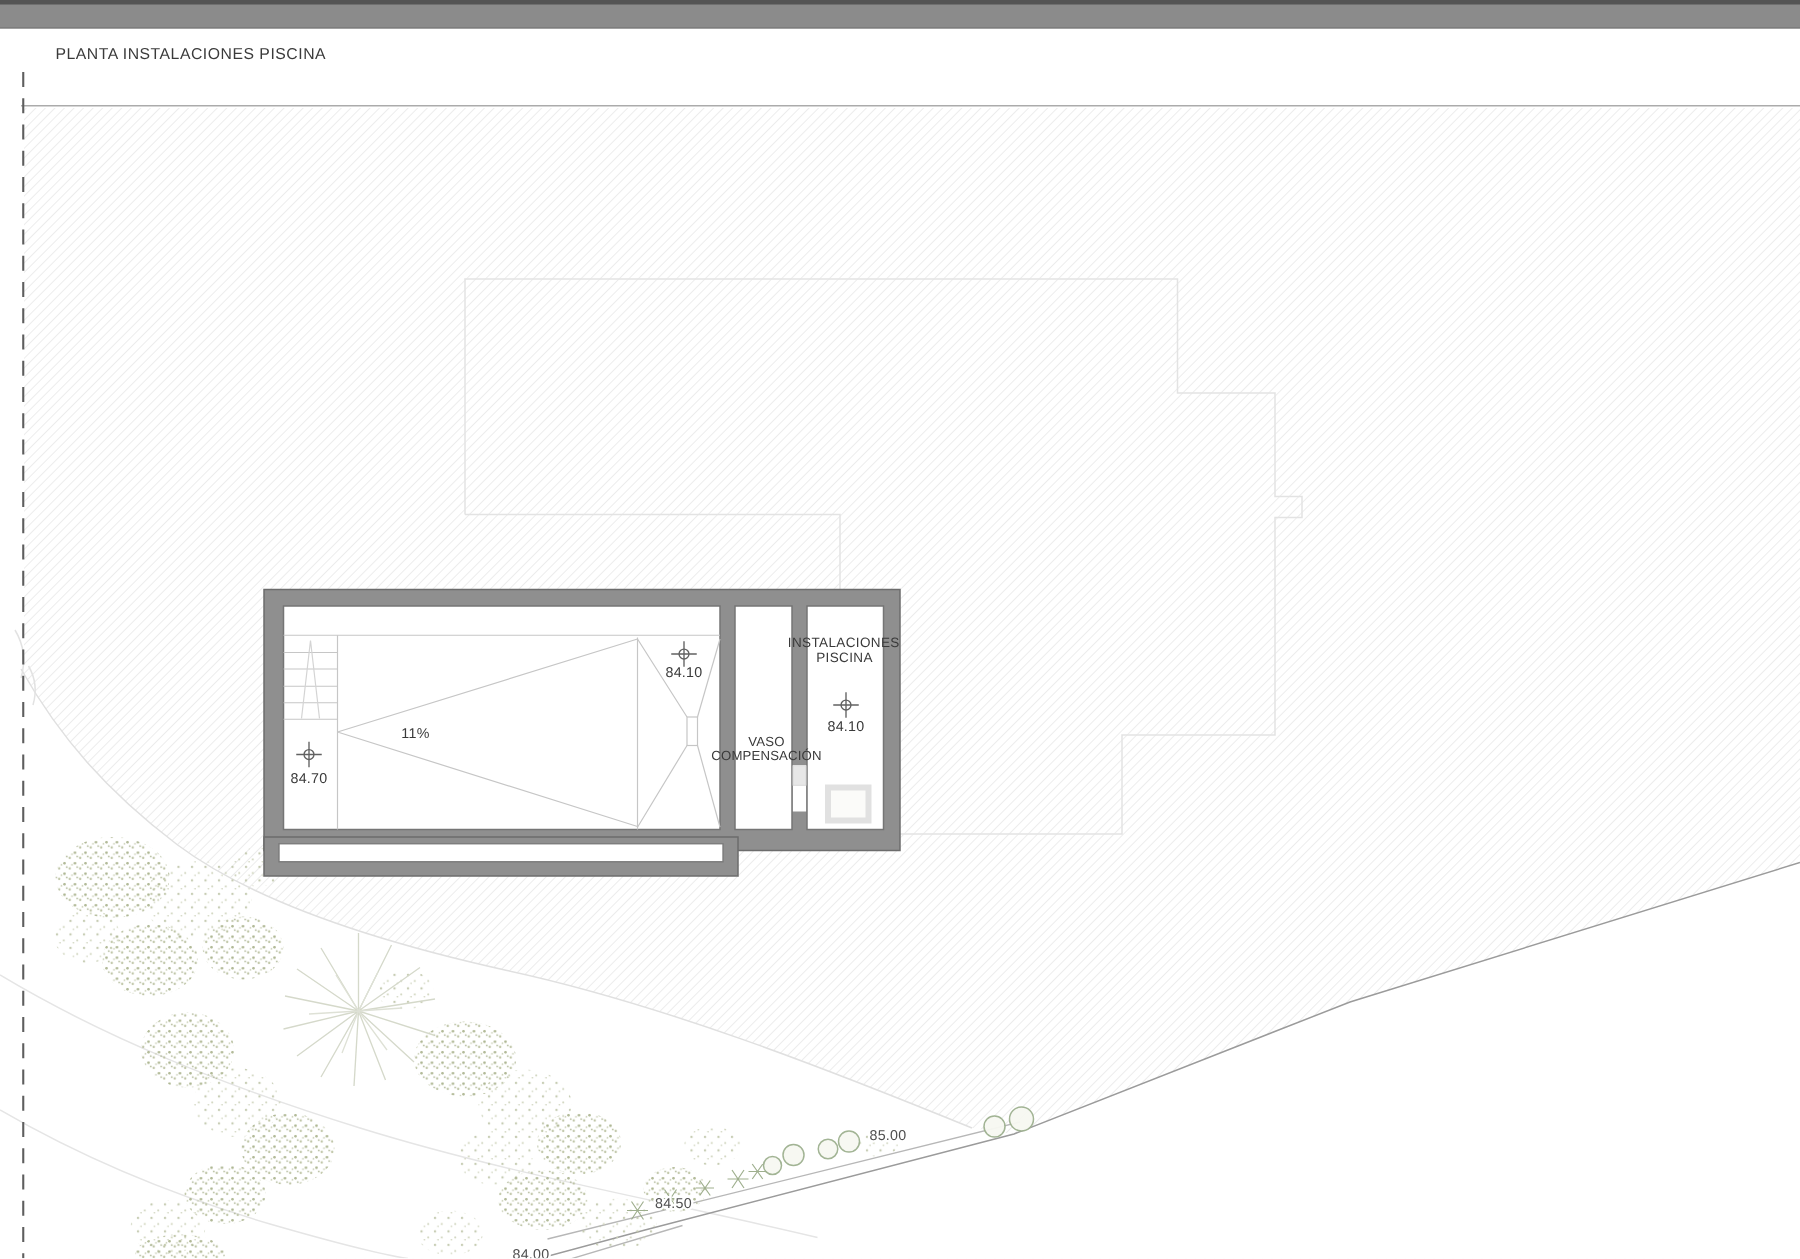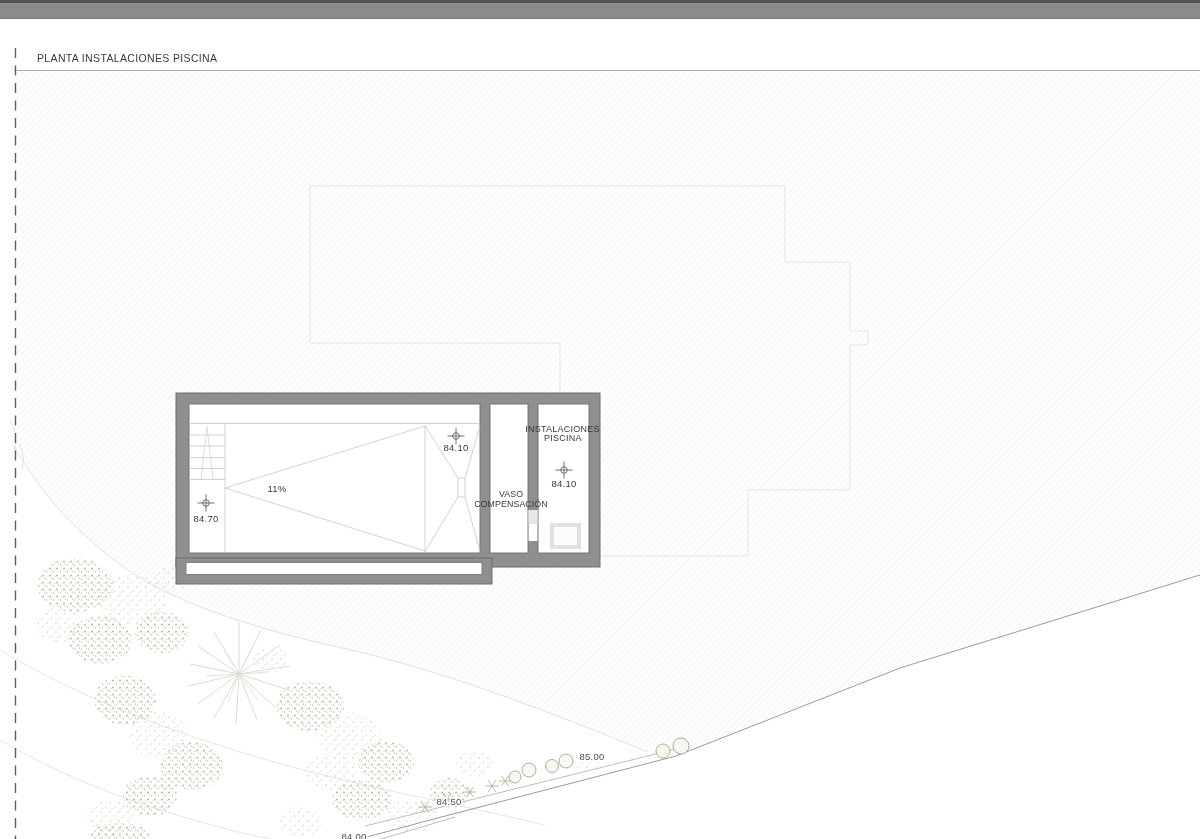--- a/index.html
+++ b/index.html
@@ -6,21 +6,21 @@
   .screen{
     position:relative;width:1200px;height:839px;overflow:hidden;background:#fff;
     font-family:"Liberation Sans", sans-serif;
   }
   .topbar{
     position:absolute;left:0;top:0;width:1200px;height:15px;
     background:#8b8b8b;border-top:3px solid #545454;border-bottom:1px solid #7d7d7d;
   }
   .drawing-title{
     position:absolute;left:37px;top:30px;
-    font-size:10.5px;font-weight:500;letter-spacing:.35px;color:#3a3a3a;white-space:nowrap;margin-top:22px;
+    font-size:10.5px;font-weight:500;letter-spacing:.35px;color:#3a3a3a;white-space:nowrap;
   }
   svg.plan{position:absolute;left:0;top:0;}
   svg text{font-family:"Liberation Sans", sans-serif;fill:#3a3a3a;}
   svg text.lvl{font-size:9.5px;letter-spacing:.2px;}
   svg text.room{font-size:9px;letter-spacing:.25px;}
   svg text.small{font-size:8.8px;letter-spacing:.1px;}
   svg text.contour{font-size:9.5px;fill:#4f4f4f;paint-order:stroke;stroke:#ffffff;stroke-width:3px;letter-spacing:.2px;}
 </style>
 </head>
 <body>

